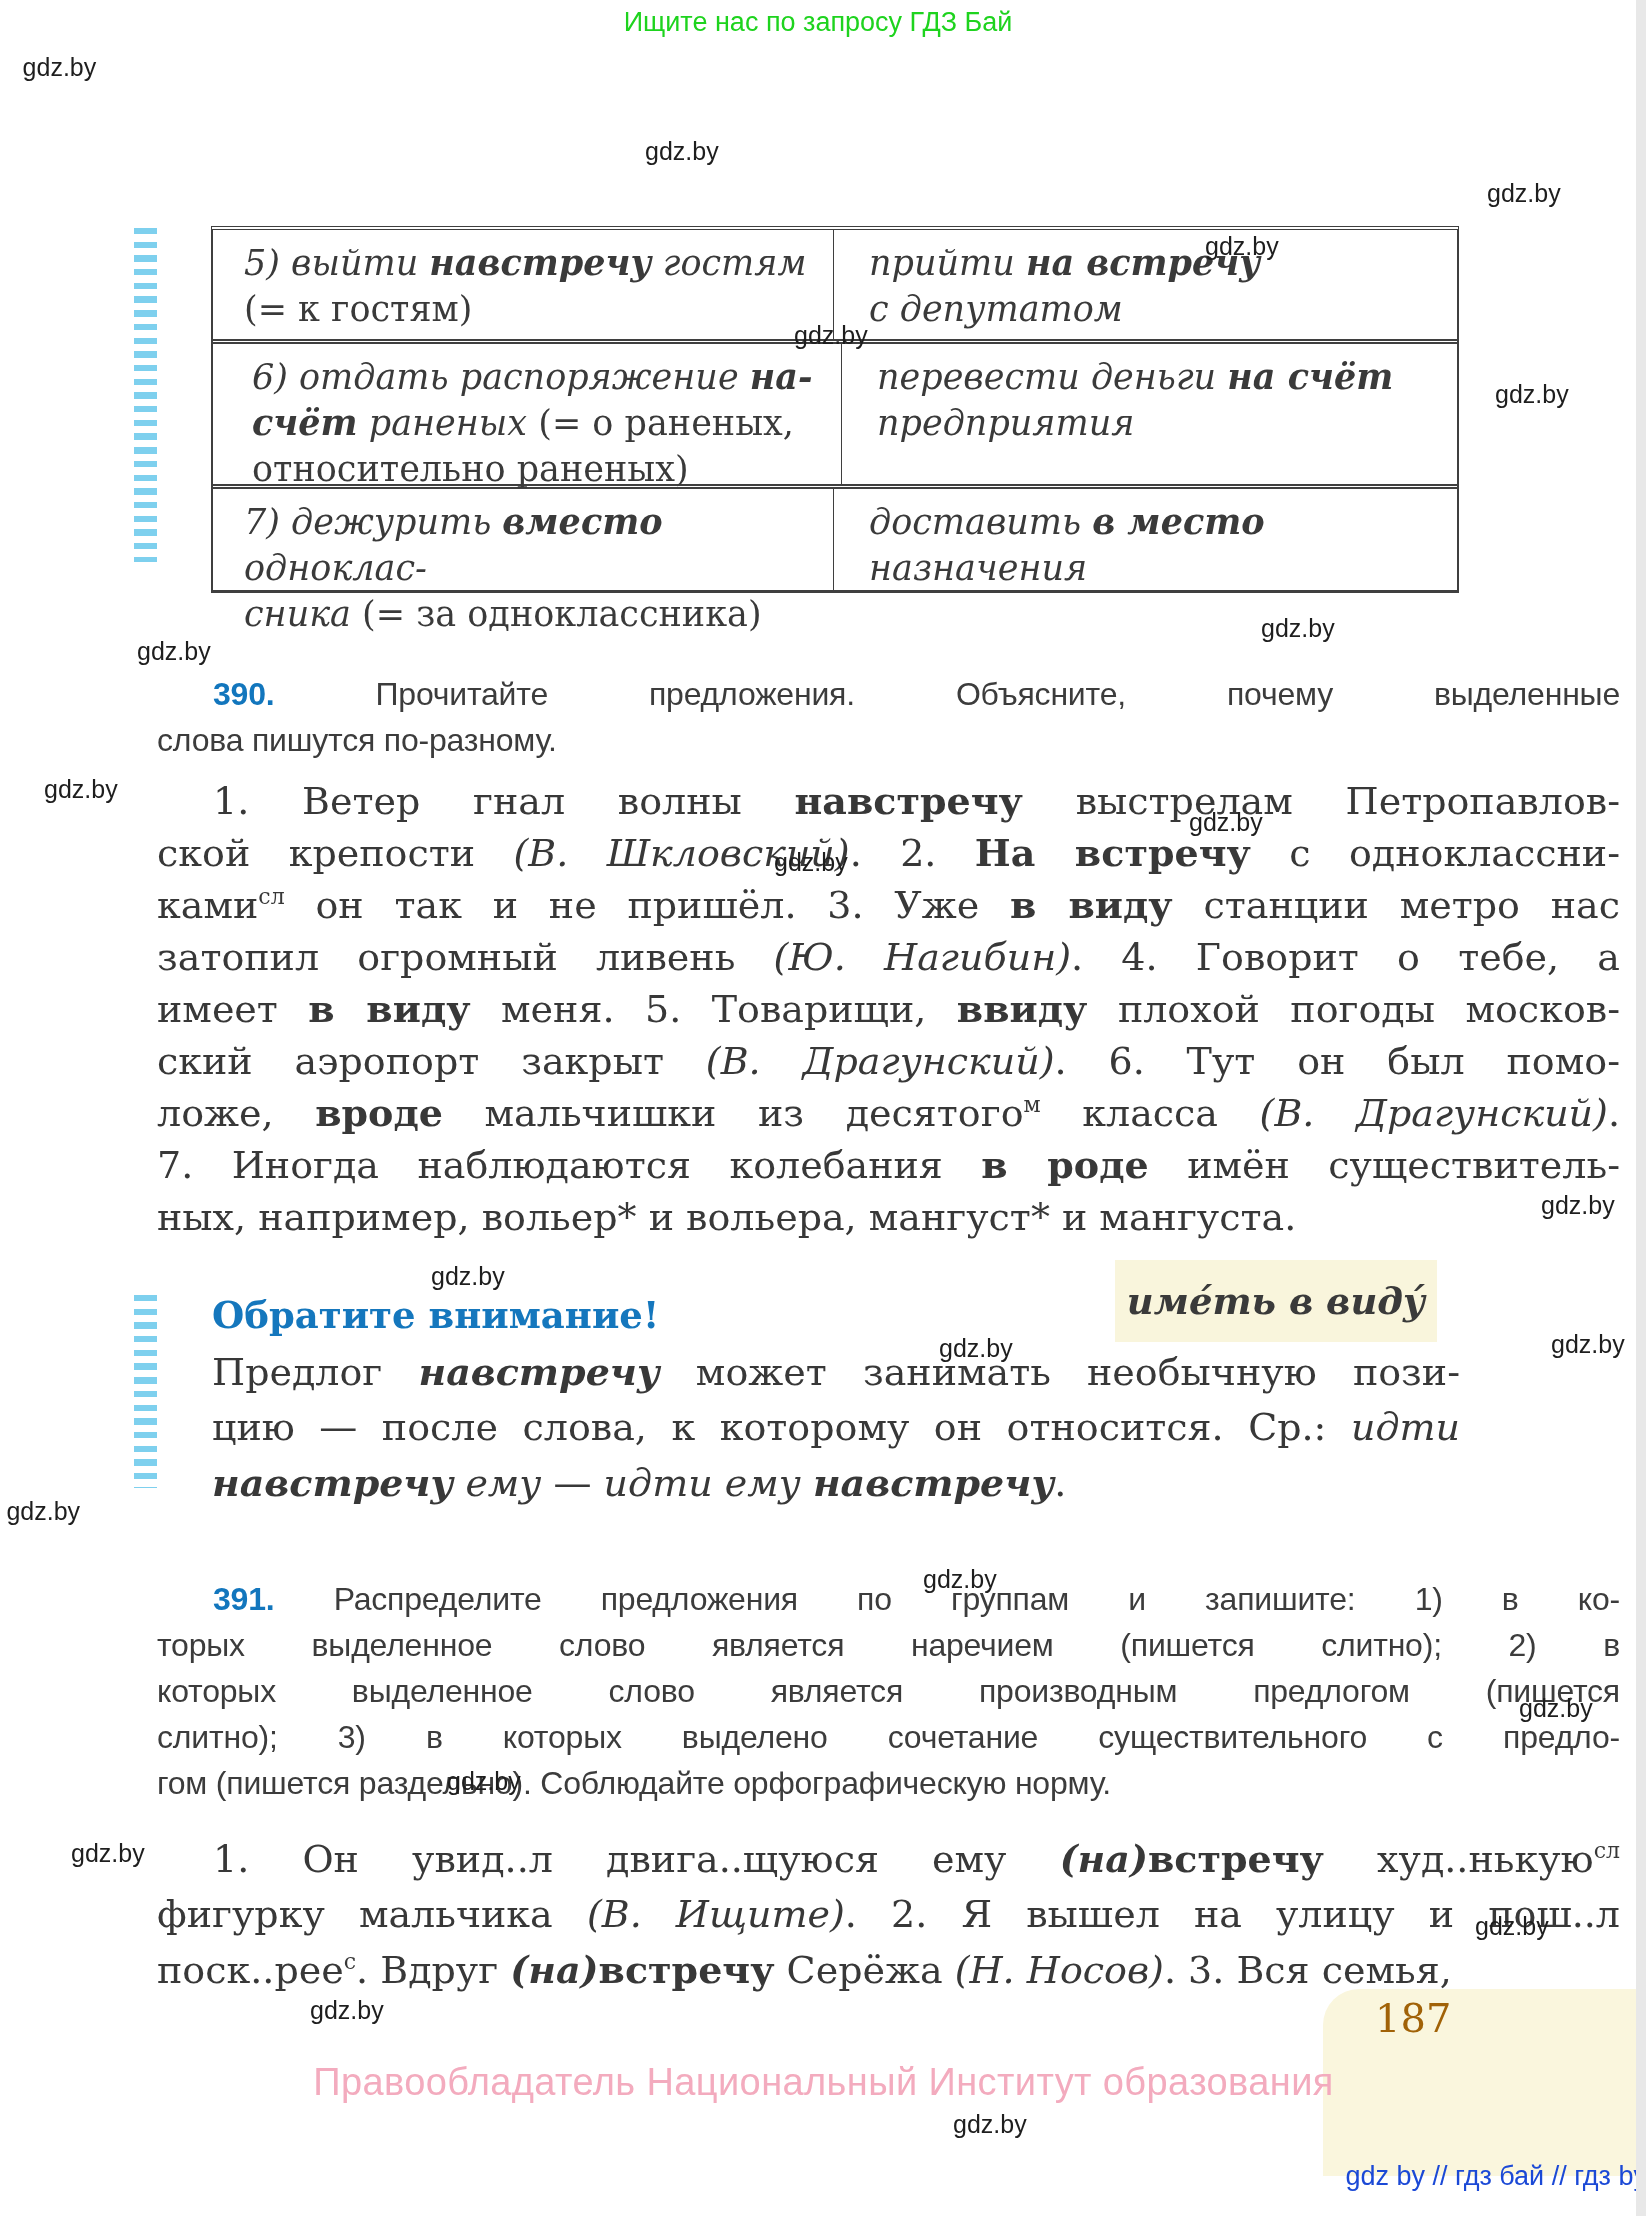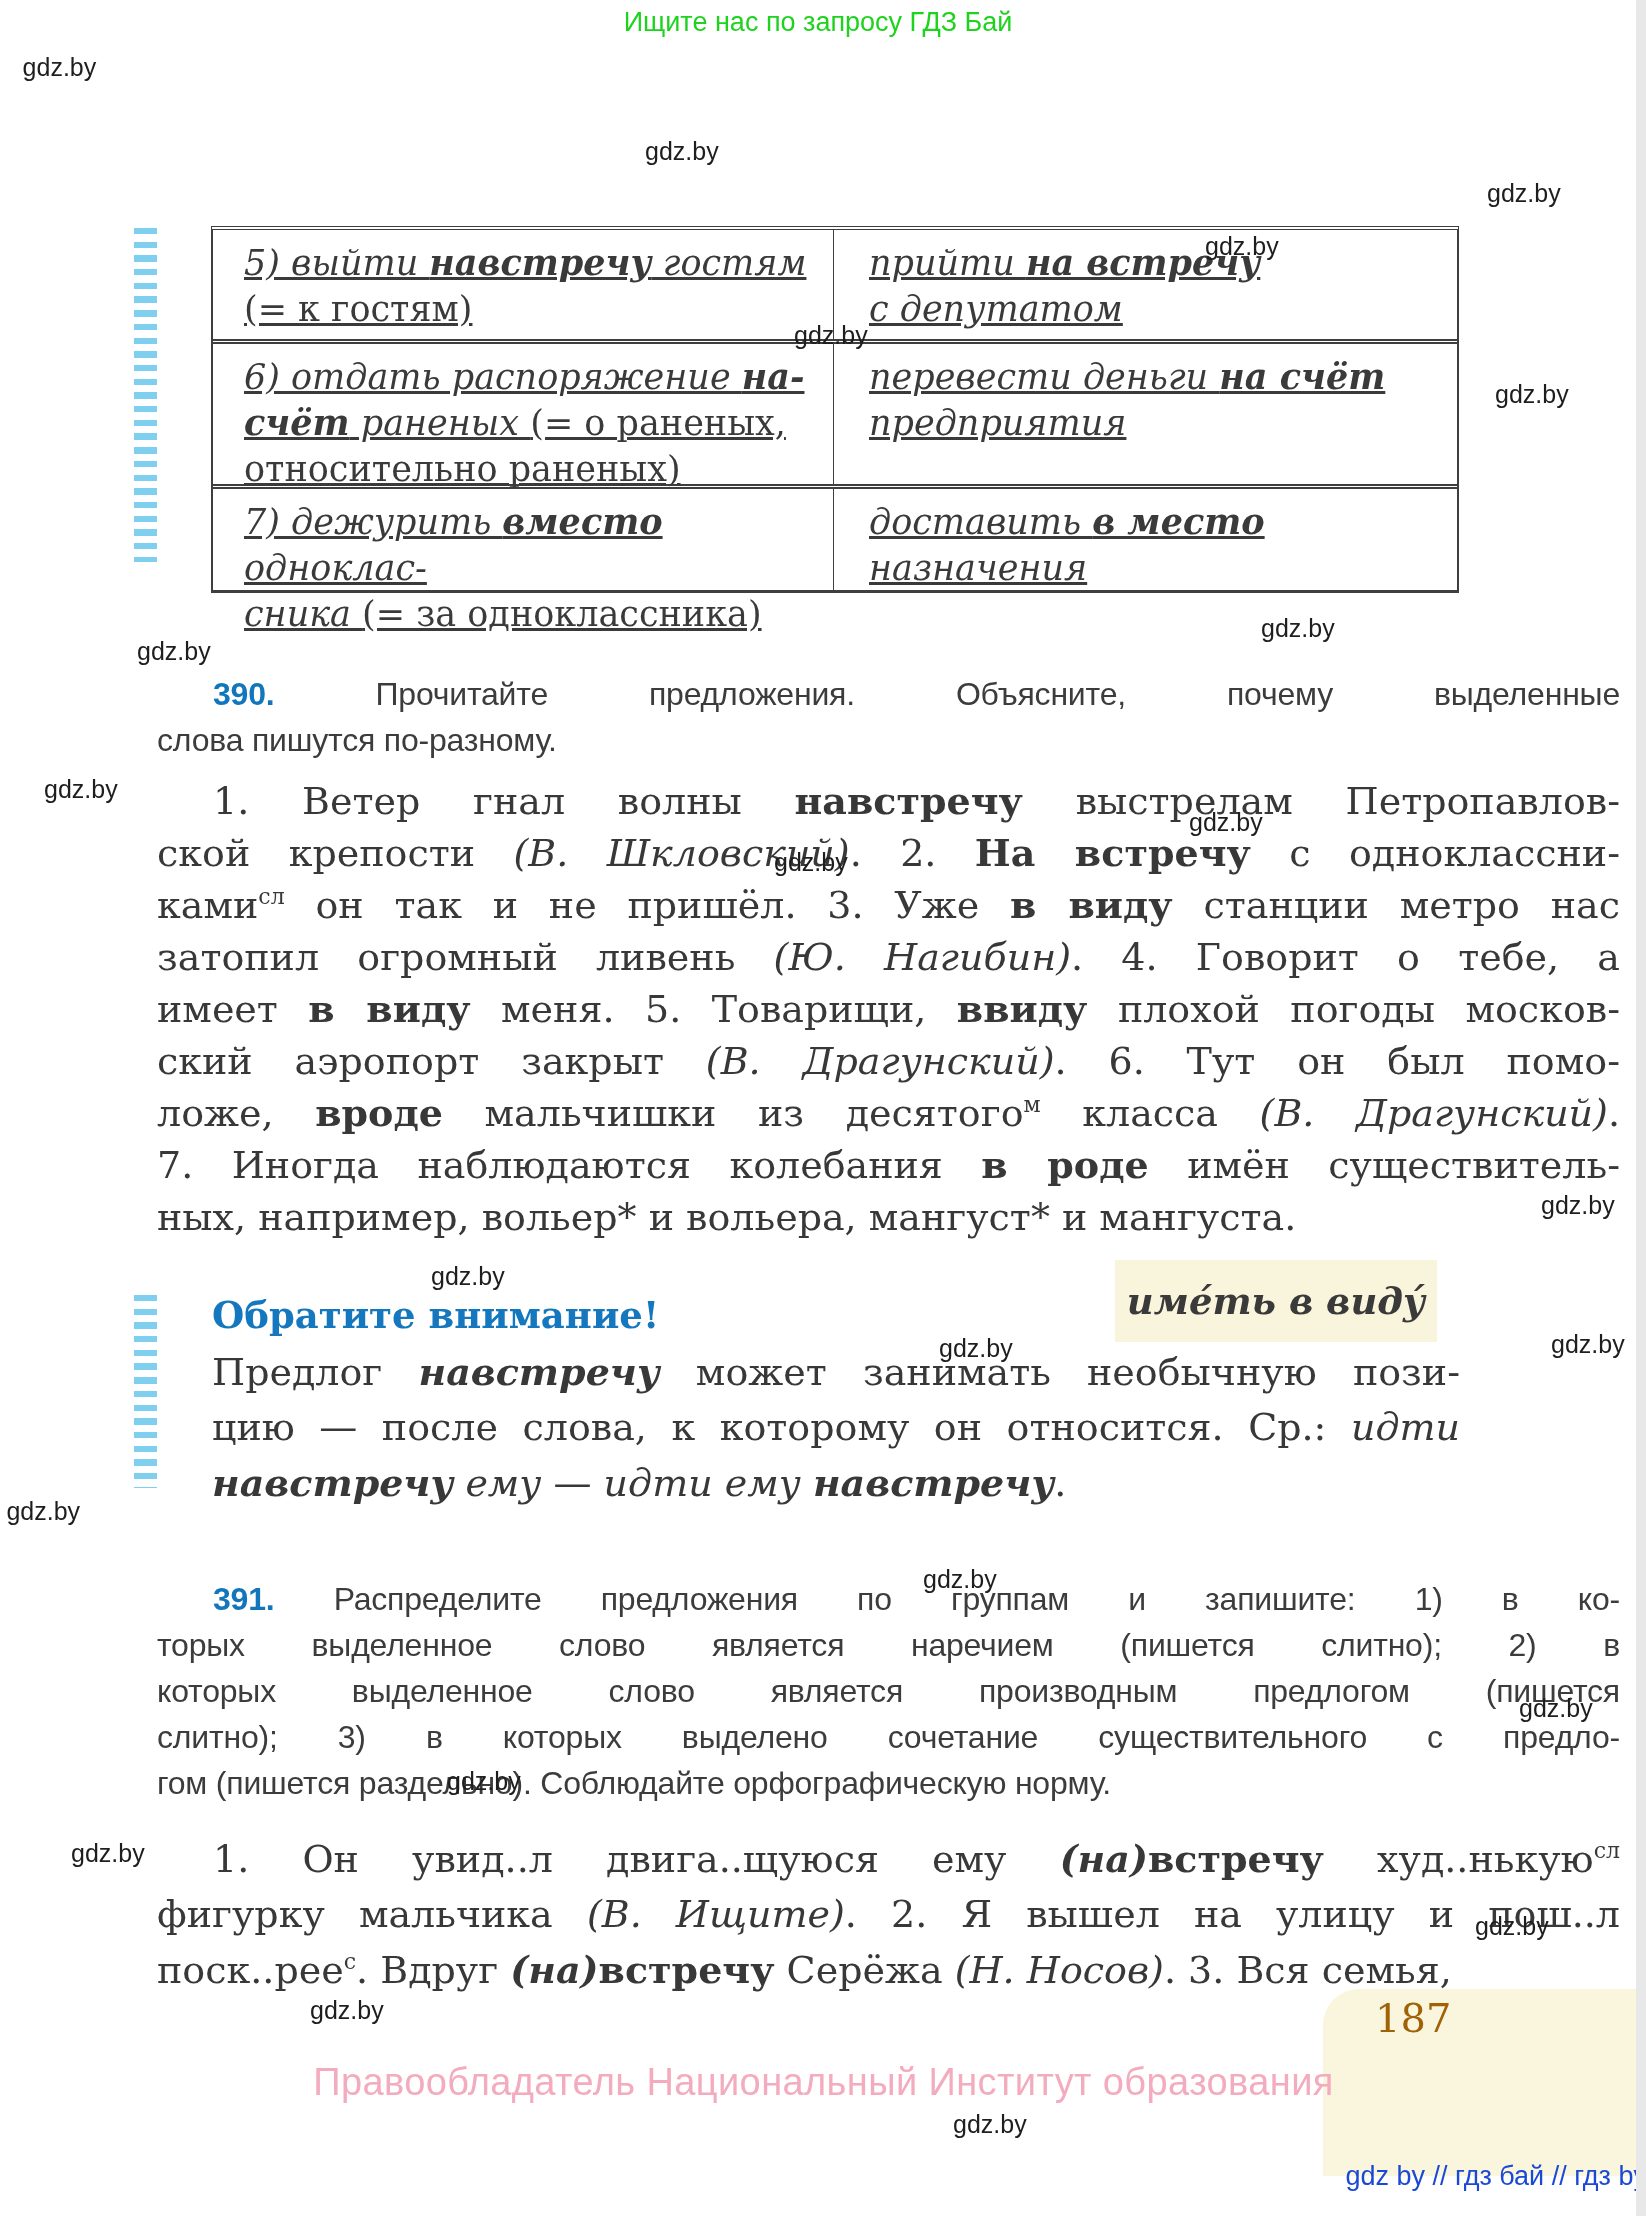--- a/index.html
+++ b/index.html
@@ -34,29 +34,28 @@
   
   .ptable{
     position:absolute;left:211px;top:226px;width:1248px;
     box-sizing:border-box;
     border-left:2.4px solid #3f3f3f;border-right:2.4px solid #3f3f3f;
     border-top:4.8px double #3f3f3f;border-bottom:3.2px solid #3f3f3f;
     background:#fff;
   }
   .trow{display:flex;box-sizing:border-box;}
   .trow:nth-child(1){height:109px;}
-  .trow:nth-child(2){height:145px;}
+  .trow:nth-child(2){height:145px;padding-left:8px;}
   .trow:nth-child(3){height:106px;}
   .trow + .trow{border-top:5.6px double #3f3f3f;}
   .tcell{
     box-sizing:border-box;
     font:italic 35px/46px "DejaVu Serif", serif;
     color:#3a3a3a;
     padding:9.7px 14.5px 0 31px;
-    text-decoration:underline;
   }
   .tleft{width:621px;border-right:1.6px solid #3f3f3f;}
   .tright{flex:1;padding-left:35px;}
   .tcell .u{font-style:normal;}
   .tcell b{font-weight:700;}
   
   .block{position:absolute;}
   .line{white-space:nowrap;}
   .just{white-space:normal;text-align:justify;text-align-last:justify;}
   .instr .line{

